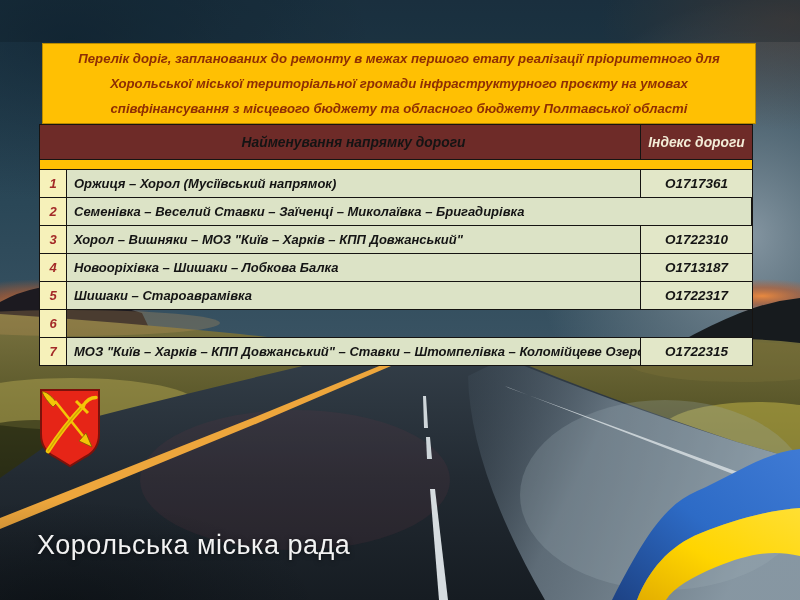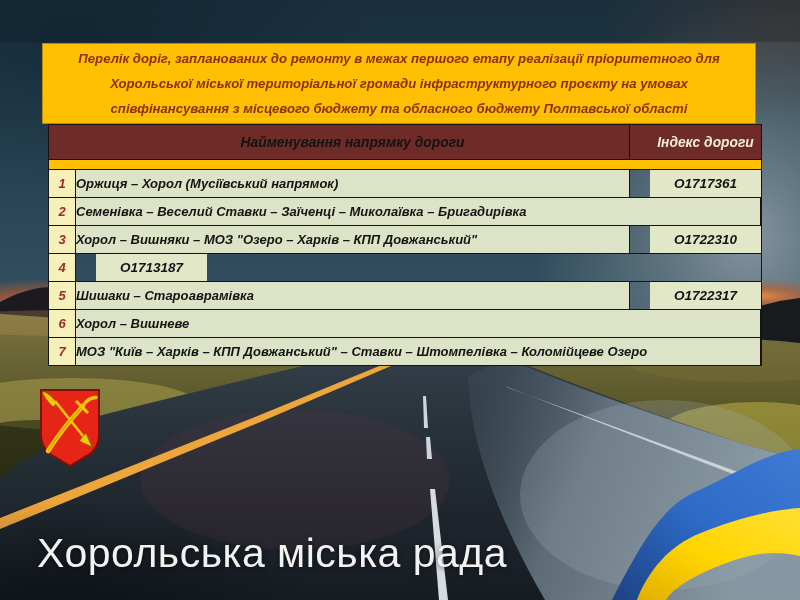--- a/index.html
+++ b/index.html
@@ -9,45 +9,45 @@
 
   
   .title-box{position:absolute;left:42px;top:43px;width:714px;height:81px;
     box-sizing:border-box;background:var(--accent-yellow);
     border:1px solid #b98a00;display:flex;align-items:center;justify-content:center;
     padding:2px 34px;text-align:center;
     font-style:italic;font-weight:bold;font-size:13.2px;line-height:25px;
     color:var(--title-text);}
 
   
-  .road-table{position:absolute;left:48px;top:124px;width:714px;
+  .road-table{position:absolute;left:39px;top:124px;width:714px;
     box-sizing:border-box;border:1.6px solid var(--table-border);
     font-style:italic;font-weight:bold;}
   .thead{display:flex;height:34px;background:var(--header-bg);color:var(--header-text);}
   .thead .cell{display:flex;align-items:center;justify-content:center;font-size:13.8px;}
   .ybar{height:9px;background:var(--accent-yellow);
     border-top:1.4px solid var(--table-border);border-bottom:1.4px solid var(--table-border);}
   .trow{display:flex;height:27px;}
   .trow + .trow{border-top:1.4px solid var(--table-border);}
   .cell{box-sizing:border-box;}
   .col-num{width:27px;flex:0 0 27px;background:var(--row-num-bg);
     color:var(--row-num-text);display:flex;align-items:center;justify-content:center;
     font-size:13px;border-right:1.4px solid var(--table-border);}
   .col-name{flex:1 1 auto;background:var(--row-name-bg);display:flex;align-items:center;
-    font-size:13px;color:#141414;white-space:nowrap;overflow:hidden;
+    padding-left:7px;font-size:13px;color:#141414;white-space:nowrap;overflow:hidden;
     border-right:1.4px solid var(--table-border);}
   .col-idx{width:111px;flex:0 0 111px;background:var(--row-index-bg);
-    display:flex;align-items:center;justify-content:center;font-size:13.5px;color:#141414;margin-left:20px;}
+    display:flex;align-items:center;justify-content:center;font-size:13.5px;color:#141414;}
   .thead .col-num{background:var(--header-bg);border-right:none;}
   .thead .col-name{background:var(--header-bg);justify-content:center;padding-left:0;
     border-right:1.4px solid var(--table-border);}
   .thead .col-idx{background:var(--header-bg);color:var(--header-text);}
 
   
-  .footer-title{position:absolute;left:37px;top:530px;font-size:41px;letter-spacing:.5px;
+  .footer-title{position:absolute;left:37px;top:530px;font-size:27px;letter-spacing:.5px;
     color:var(--footer-text);text-shadow:0 1px 5px rgba(0,0,0,.55);font-weight:normal;}
 
   .coat{position:absolute;left:37px;top:387px;width:66px;height:82px;}
   .ribbon{position:absolute;left:0;top:0;width:800px;height:600px;pointer-events:none;}
 </style>
 </head>
 <body>
 
 <div class="slide">
 
@@ -149,43 +149,44 @@
       <div class="cell col-idx">О1717361</div>
     </div>
 
     <div class="trow">
       <div class="cell col-num">2</div>
       <div class="cell col-name">Семенівка – Веселий Ставки – Заїченці – Миколаївка – Бригадирівка</div>
     </div>
 
     <div class="trow">
       <div class="cell col-num">3</div>
-      <div class="cell col-name">Хорол – Вишняки – МОЗ "Озеро – Харків – КПП Довжанський"</div>
+      <div class="cell col-name">Хорол – Вишняки – МОЗ "Київ – Харків – КПП Довжанський"</div>
       <div class="cell col-idx">О1722310</div>
     </div>
 
     <div class="trow">
       <div class="cell col-num">4</div>
+      <div class="cell col-name">Новооріхівка – Шишаки – Лобкова Балка</div>
       <div class="cell col-idx">О1713187</div>
     </div>
 
     <div class="trow">
       <div class="cell col-num">5</div>
       <div class="cell col-name">Шишаки – Староаврамівка</div>
       <div class="cell col-idx">О1722317</div>
     </div>
 
     <div class="trow">
       <div class="cell col-num">6</div>
-      <div class="cell col-name">Хорол – Вишневе</div>
     </div>
 
     <div class="trow">
       <div class="cell col-num">7</div>
       <div class="cell col-name">МОЗ "Київ – Харків – КПП Довжанський" – Ставки – Штомпелівка – Коломійцеве Озеро</div>
+      <div class="cell col-idx">О1722315</div>
     </div>
   </div>
   </div>
 
   <svg class="coat" viewBox="0 0 66 82" aria-hidden="true">
     <path d="M4,3 L62,3 L62,47 Q62,63 48,70 L33,79 L18,70 Q4,63 4,47 Z" fill="#e62517" stroke="#7c120b" stroke-width="2"></path>
 
     <path d="M20,16 C13,7 8,4 5,5 C7,10 11,15 16,20 Z" fill="#f3c607" stroke="#7a5c00" stroke-width=".8"></path>
     <path d="M18,14 L50,54" stroke="#f3c607" stroke-width="2.6"></path>
     <path d="M55,60 L42,54 L49,46 Z" fill="#f3c607" stroke="#7a5c00" stroke-width=".8"></path>

